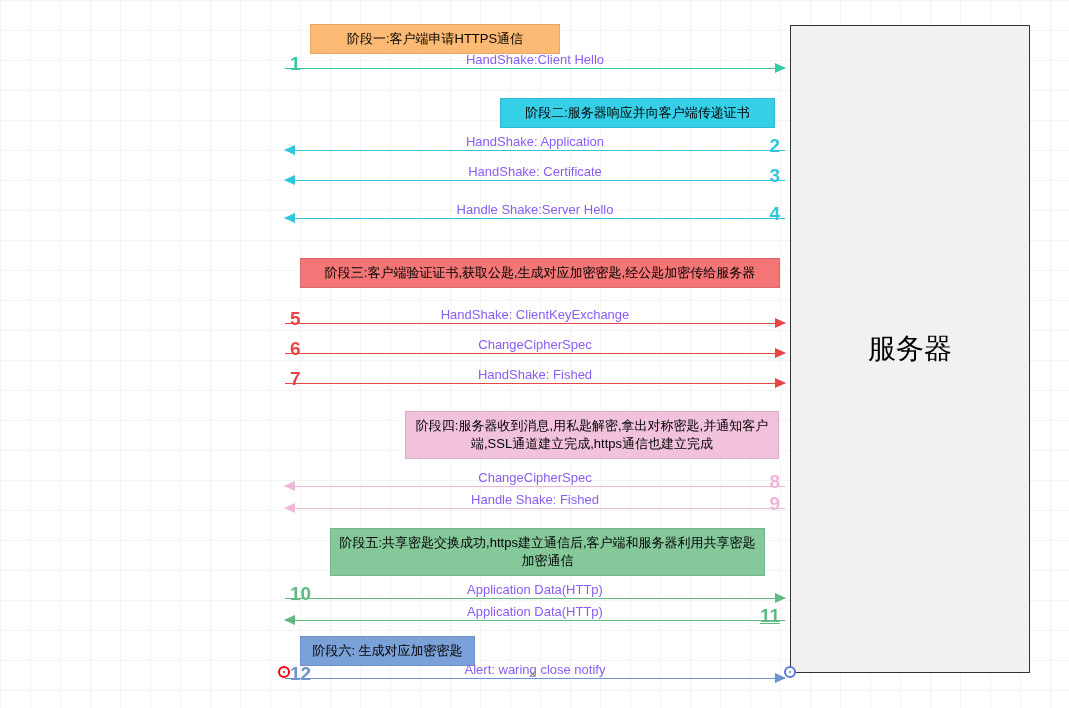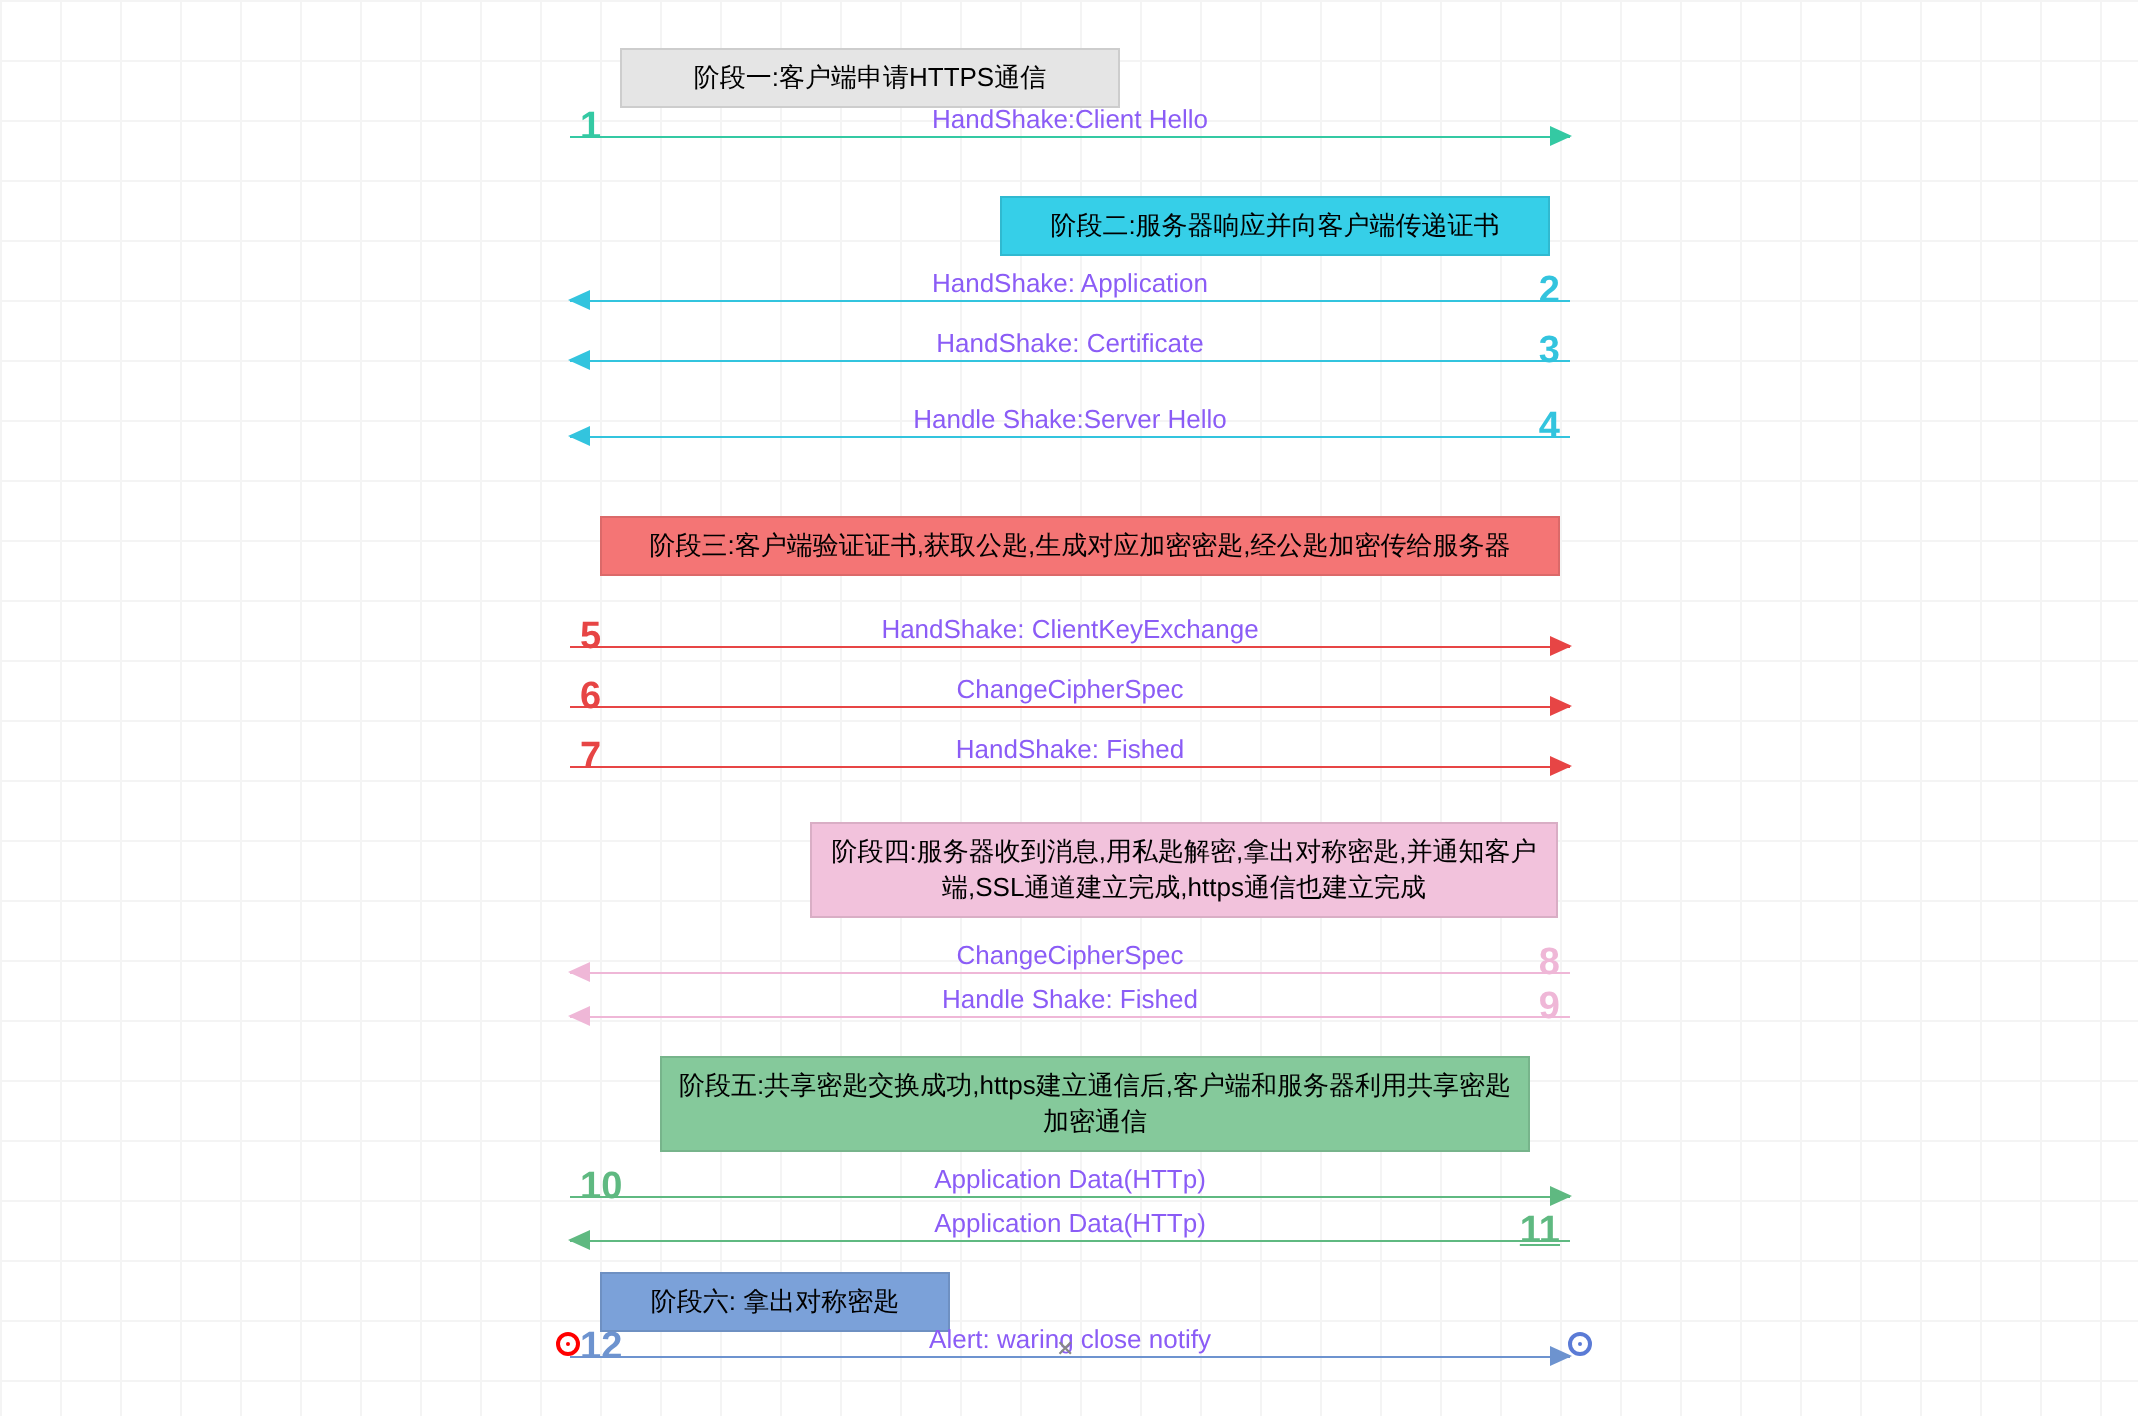--- a/index.html
+++ b/index.html
@@ -25,28 +25,31 @@
 .handle.h2{left:784px}
 .handle.h2{border-color:#5b7bd6}
 .handle.h2 .dot{background:#5b7bd6}
 .midx{position:absolute;font-size:11px;color:#888;top:668px;left:528px}
 </style>
 </head>
 <body>
 <div class="grid"></div>
 <div class="stage">
 
+<div class="actor server">
+      <span>服务器</span>
+    </div>
 
 <div id="phases">
-      <div class="phase" style="top: 24px; background: #e5e5e5; left: 310px; width: 250px;">阶段一:客户端申请HTTPS通信</div>
+      <div class="phase" style="top: 24px; background: #fdba74; left: 310px; width: 250px;">阶段一:客户端申请HTTPS通信</div>
       <div class="phase" style="top: 98px; background: rgb(54, 207, 232); left: 500px; width: 275px;">阶段二:服务器响应并向客户端传递证书</div>
       <div class="phase" style="top: 258px; background: rgb(244, 117, 117); left: 300px; width: 480px;">阶段三:客户端验证证书,获取公匙,生成对应加密密匙,经公匙加密传给服务器</div>
       <div class="phase" style="top: 411px; background: rgb(242, 194, 220); left: 405px; width: 374px;">阶段四:服务器收到消息,用私匙解密,拿出对称密匙,并通知客户端,SSL通道建立完成,https通信也建立完成</div>
       <div class="phase" style="top: 528px; background: rgb(133, 201, 155); left: 330px; width: 435px;">阶段五:共享密匙交换成功,https建立通信后,客户端和服务器利用共享密匙加密通信</div>
-      <div class="phase" style="top: 636px; background: rgb(123, 161, 217); left: 300px; width: 175px;">阶段六: 拿出对称密匙</div>
+      <div class="phase" style="top: 636px; background: rgb(123, 161, 217); left: 300px; width: 175px;">阶段六: 生成对应加密密匙</div>
     </div>
 <div id="msgs">
       <div class="msg right" style="top: 58px;">
         <div class="line" style="background: rgb(52, 201, 163);"></div>
         <div class="arrow-r" style="border-left-color: rgb(52, 201, 163);"></div>
         <div class="label">HandShake:Client Hello</div>
         <div class="num" style="color: rgb(52, 201, 163);">1</div>
       </div>
       <div class="msg left" style="top: 140px;">
         <div class="line" style="background: rgb(51, 196, 222);"></div>

